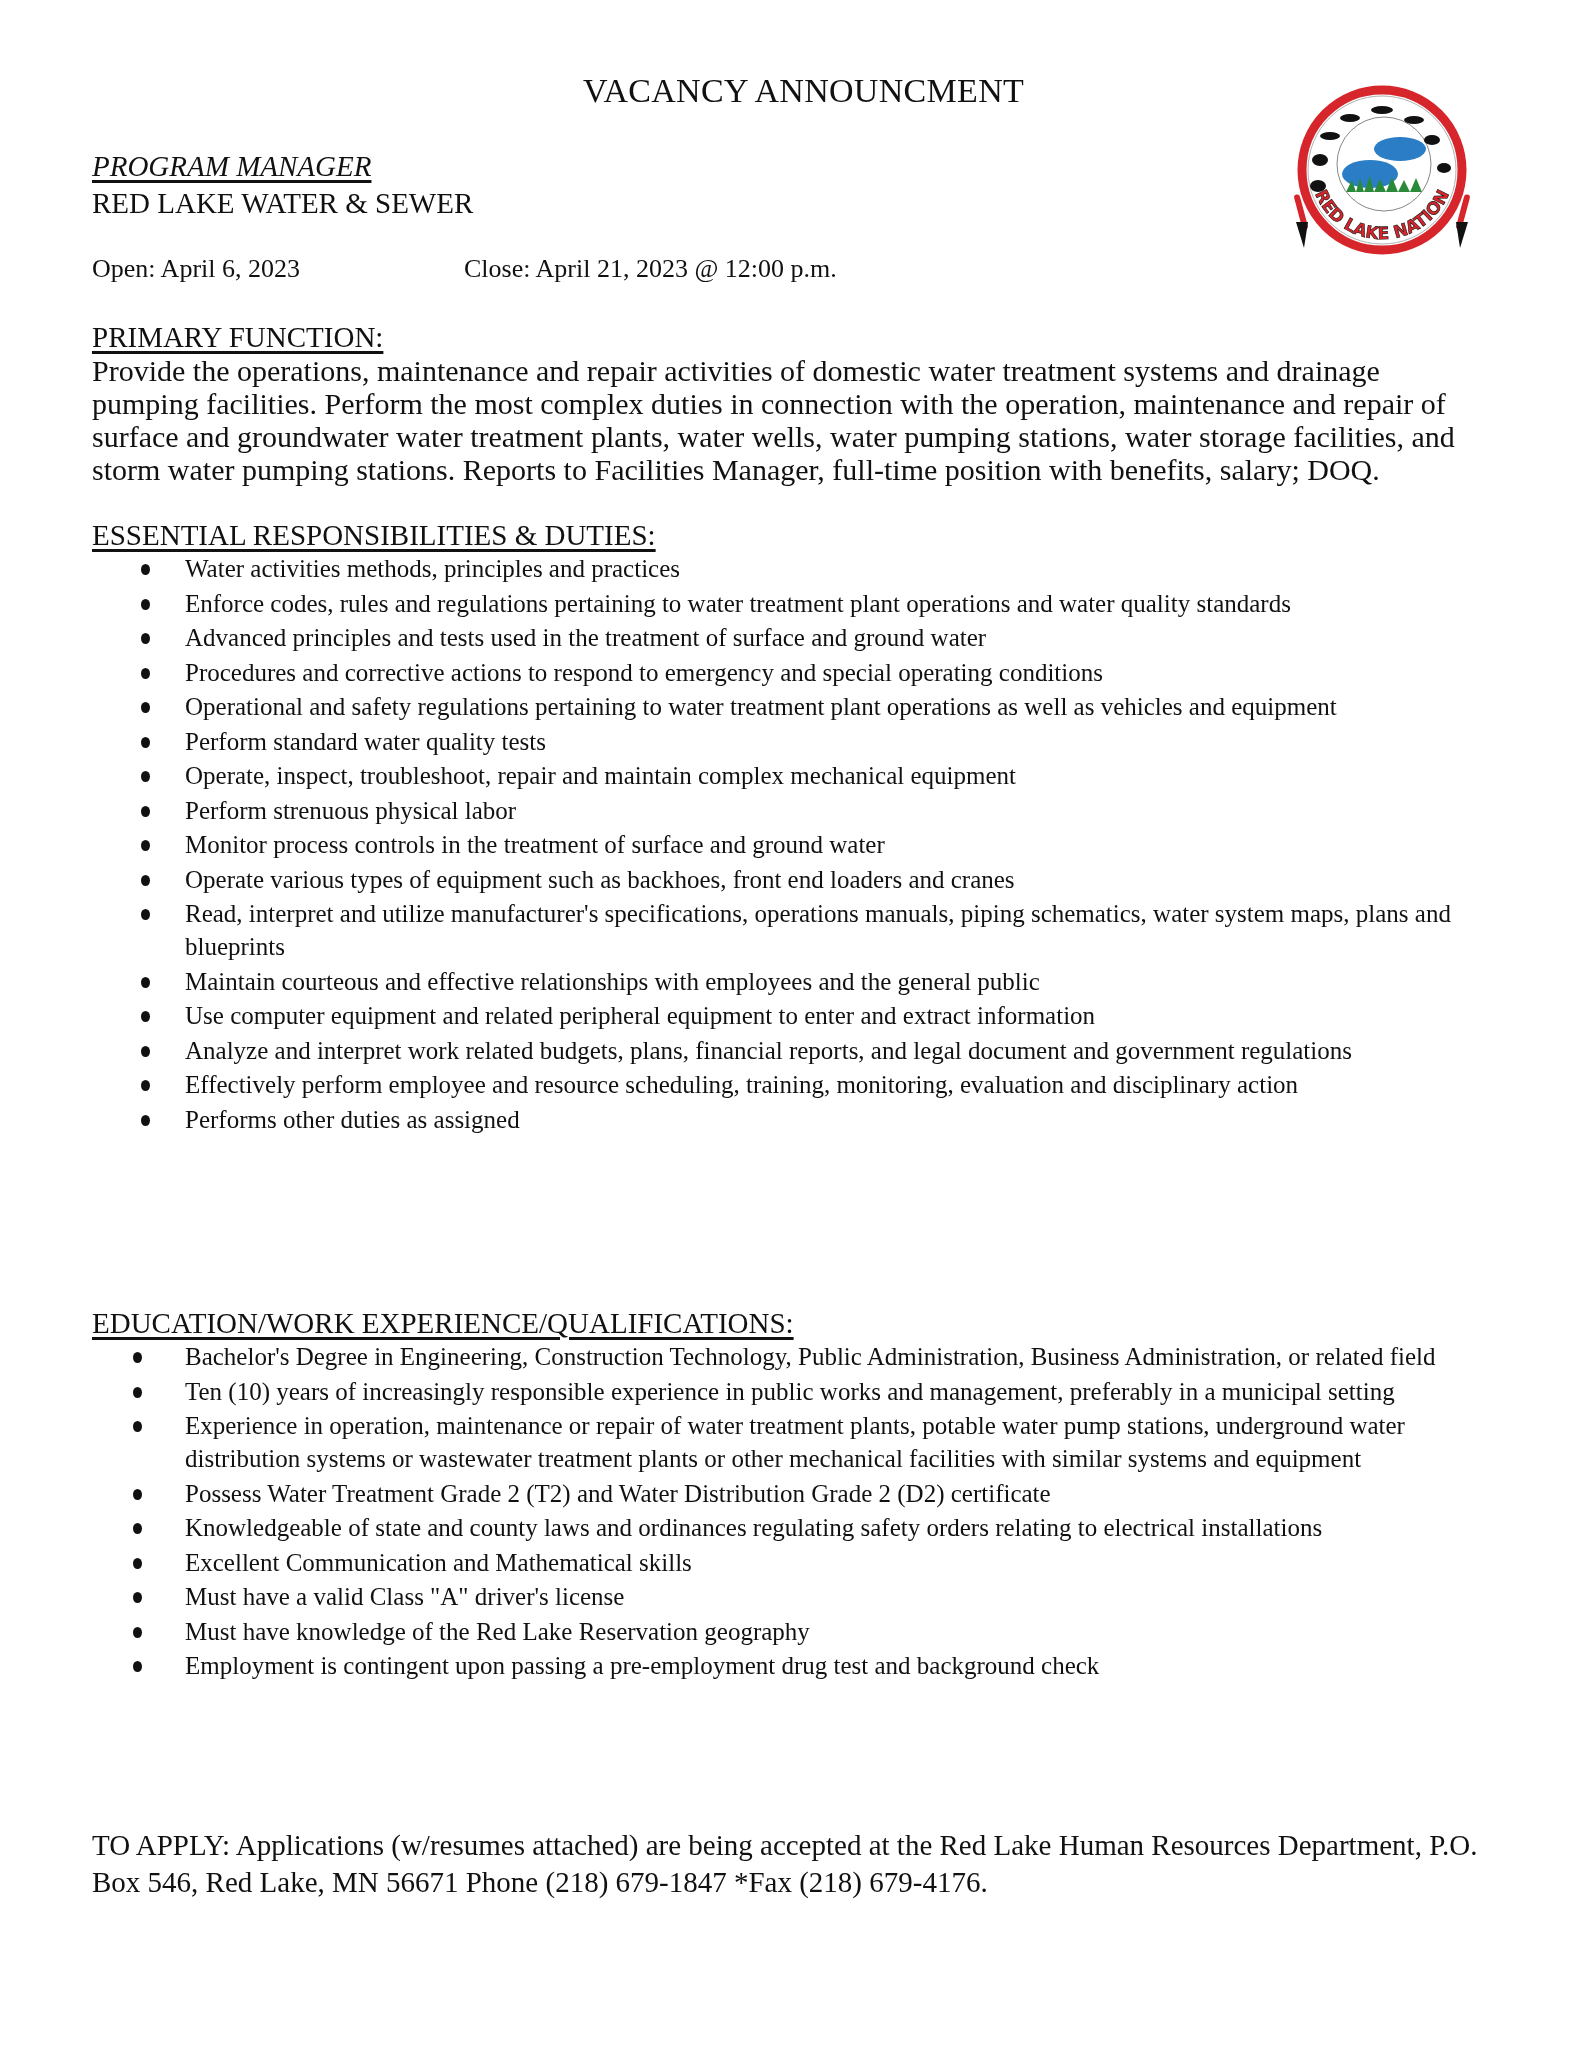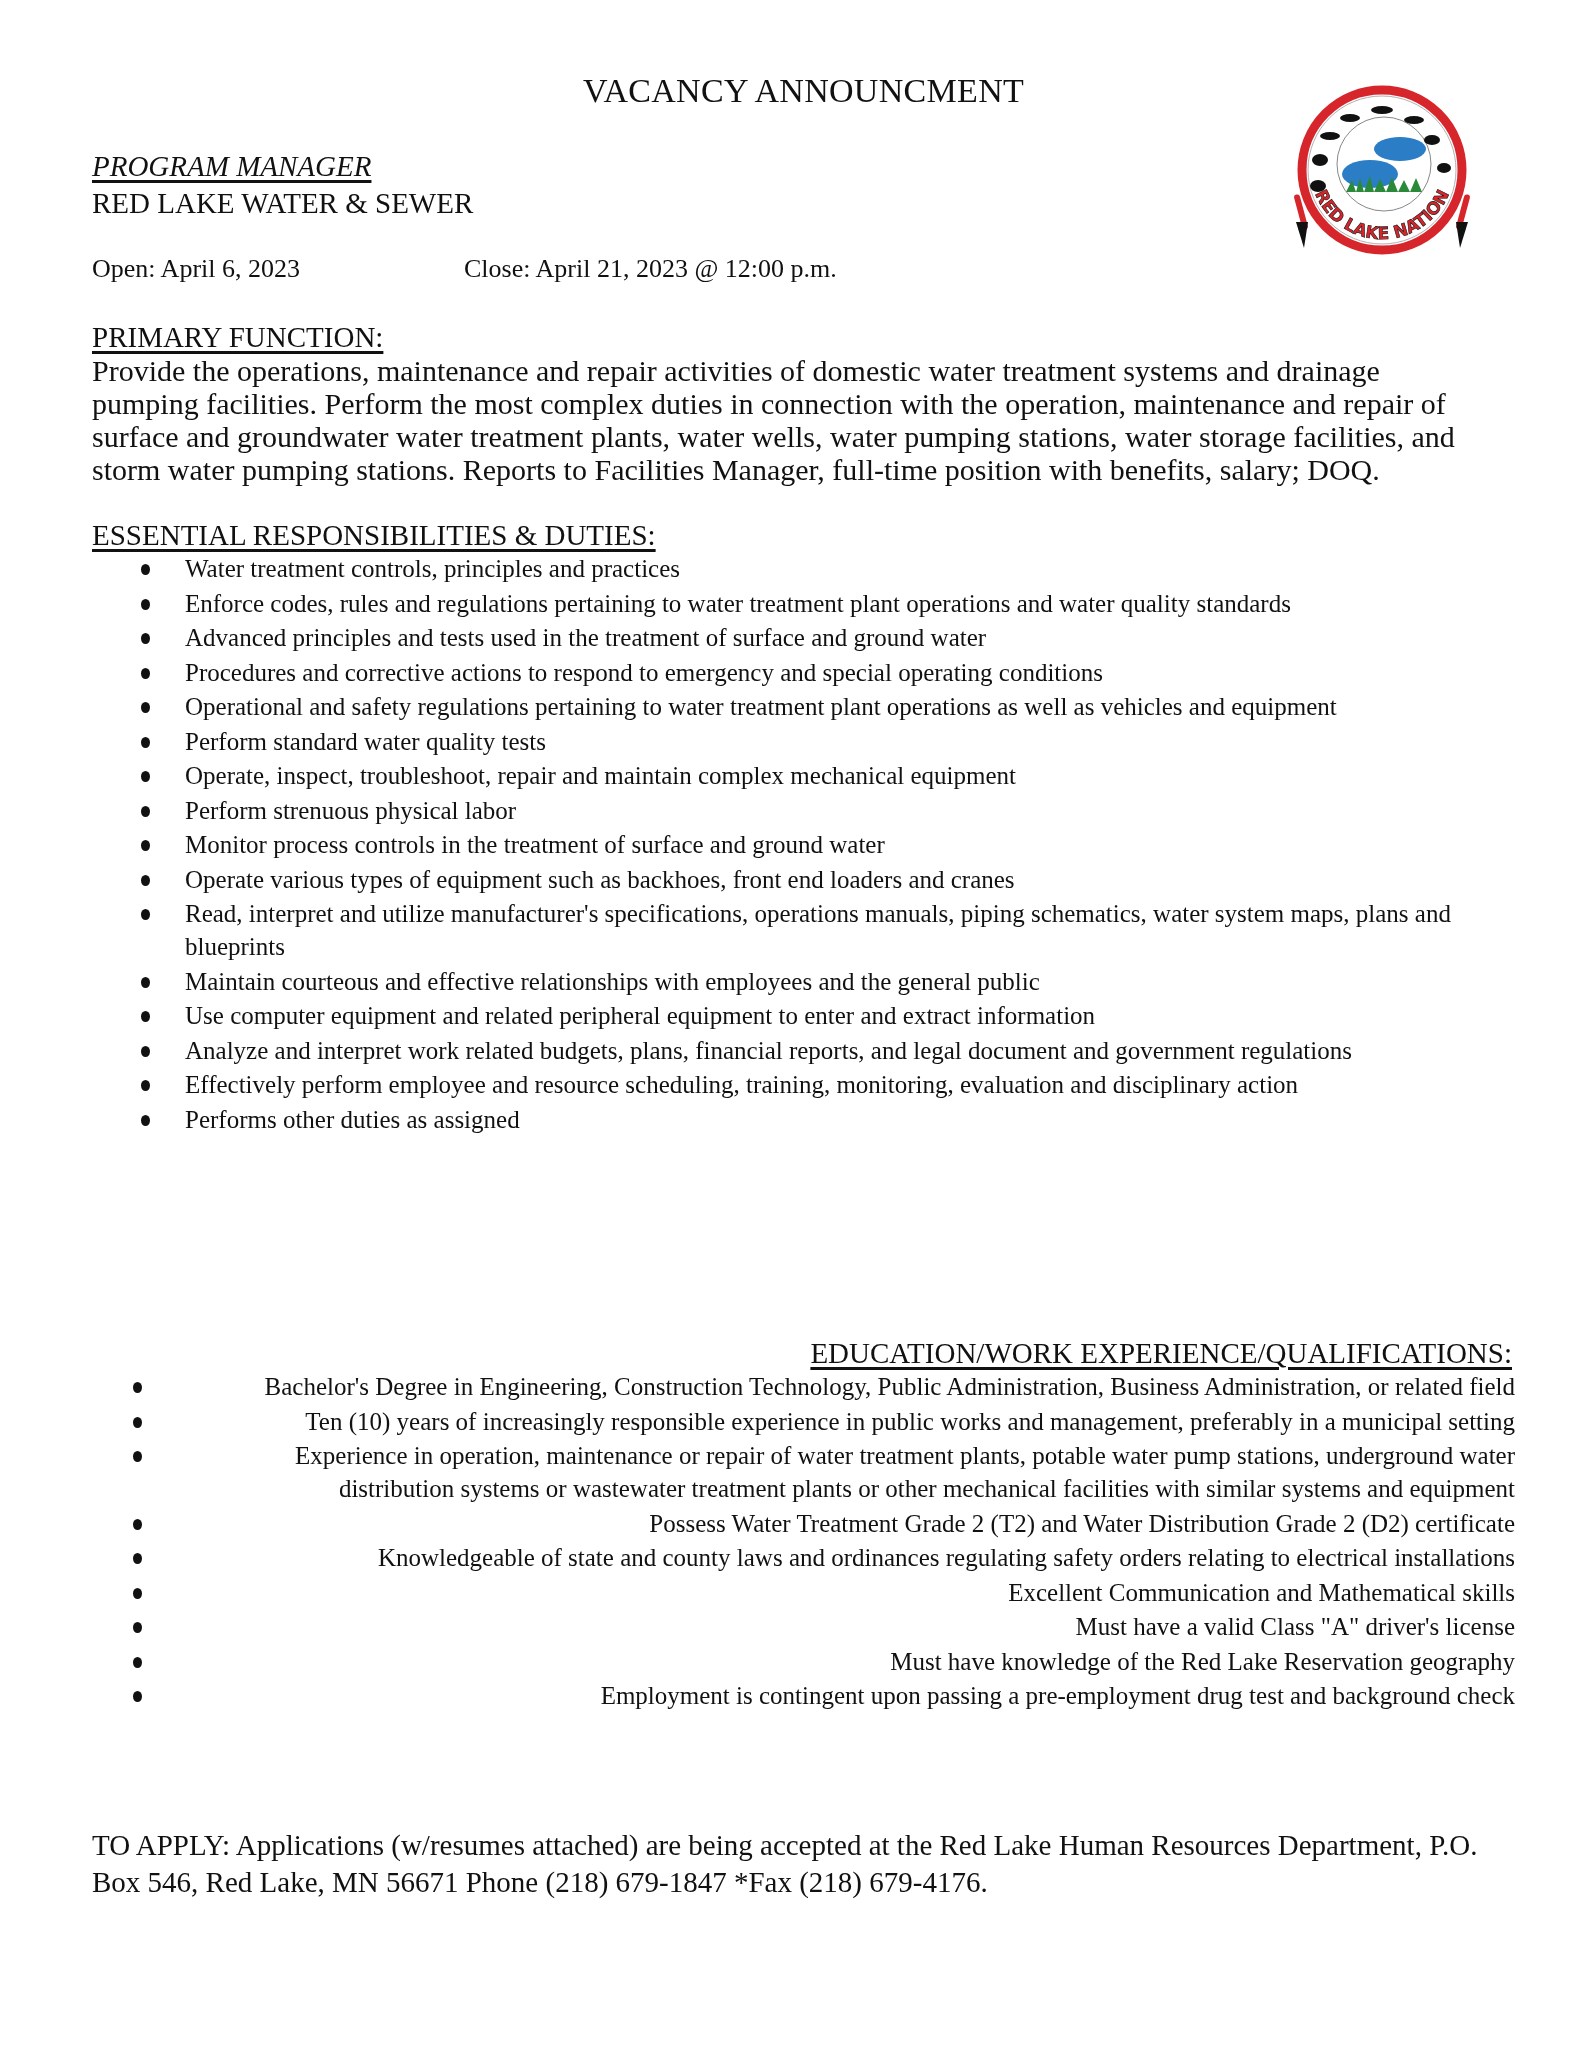--- a/index.html
+++ b/index.html
@@ -72,40 +72,40 @@
   </div>
 
   <div class="section" style="top:320px;">
     <div class="heading">PRIMARY FUNCTION:</div>
     <div class="para">Provide the operations, maintenance and repair activities of domestic water treatment systems and drainage pumping facilities. Perform the most complex duties in connection with the operation, maintenance and repair of surface and groundwater water treatment plants, water wells, water pumping stations, water storage facilities, and storm water pumping stations. Reports to Facilities Manager, full-time position with benefits, salary; DOQ.</div>
   </div>
 
   <div class="section" style="top:518px;">
     <div class="heading">ESSENTIAL RESPONSIBILITIES &amp; DUTIES:</div>
     <ul class="bullets">
-      <li><span class="dot"></span><span>Water treatment controls, principles and practices</span></li>
+      <li><span class="dot"></span><span>Water activities methods, principles and practices</span></li>
       <li><span class="dot"></span><span>Enforce codes, rules and regulations pertaining to water treatment plant operations and water quality standards</span></li>
       <li><span class="dot"></span><span>Advanced principles and tests used in the treatment of surface and ground water</span></li>
       <li><span class="dot"></span><span>Procedures and corrective actions to respond to emergency and special operating conditions</span></li>
       <li><span class="dot"></span><span>Operational and safety regulations pertaining to water treatment plant operations as well as vehicles and equipment</span></li>
       <li><span class="dot"></span><span>Perform standard water quality tests</span></li>
       <li><span class="dot"></span><span>Operate, inspect, troubleshoot, repair and maintain complex mechanical equipment</span></li>
       <li><span class="dot"></span><span>Perform strenuous physical labor</span></li>
       <li><span class="dot"></span><span>Monitor process controls in the treatment of surface and ground water</span></li>
       <li><span class="dot"></span><span>Operate various types of equipment such as backhoes, front end loaders and cranes</span></li>
       <li><span class="dot"></span><span>Read, interpret and utilize manufacturer's specifications, operations manuals, piping schematics, water system maps, plans and blueprints</span></li>
       <li><span class="dot"></span><span>Maintain courteous and effective relationships with employees and the general public</span></li>
       <li><span class="dot"></span><span>Use computer equipment and related peripheral equipment to enter and extract information</span></li>
       <li><span class="dot"></span><span>Analyze and interpret work related budgets, plans, financial reports, and legal document and government regulations</span></li>
       <li><span class="dot"></span><span>Effectively perform employee and resource scheduling, training, monitoring, evaluation and disciplinary action</span></li>
       <li><span class="dot"></span><span>Performs other duties as assigned</span></li>
     </ul>
   </div>
 
-  <div class="section" style="top:1336px;text-align:right;">
+  <div class="section" style="top:1306px;">
     <div class="heading">EDUCATION/WORK EXPERIENCE/QUALIFICATIONS:</div>
     <ul class="bullets qual">
       <li><span class="dot"></span><span>Bachelor's Degree in Engineering, Construction Technology, Public Administration, Business Administration, or related field</span></li>
       <li><span class="dot"></span><span>Ten (10) years of increasingly responsible experience in public works and management, preferably in a municipal setting</span></li>
       <li><span class="dot"></span><span>Experience in operation, maintenance or repair of water treatment plants, potable water pump stations, underground water distribution systems or wastewater treatment plants or other mechanical facilities with similar systems and equipment</span></li>
       <li><span class="dot"></span><span>Possess Water Treatment Grade 2 (T2) and Water Distribution Grade 2 (D2) certificate</span></li>
       <li><span class="dot"></span><span>Knowledgeable of state and county laws and ordinances regulating safety orders relating to electrical installations</span></li>
       <li><span class="dot"></span><span>Excellent Communication and Mathematical skills</span></li>
       <li><span class="dot"></span><span>Must have a valid Class "A" driver's license</span></li>
       <li><span class="dot"></span><span>Must have knowledge of the Red Lake Reservation geography</span></li>

